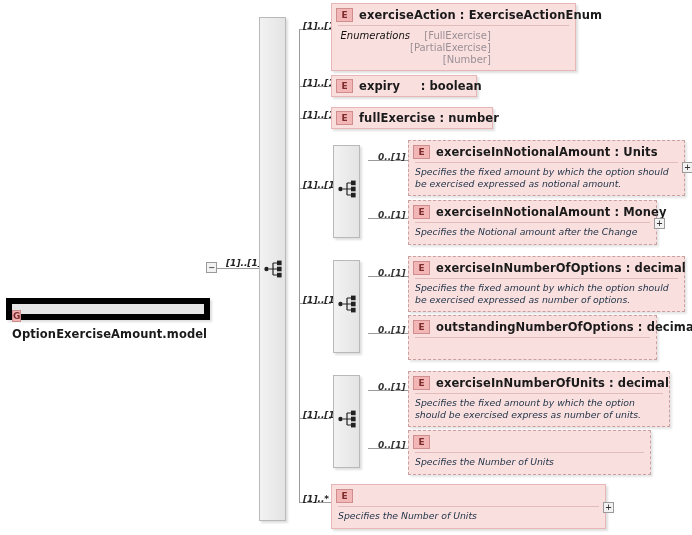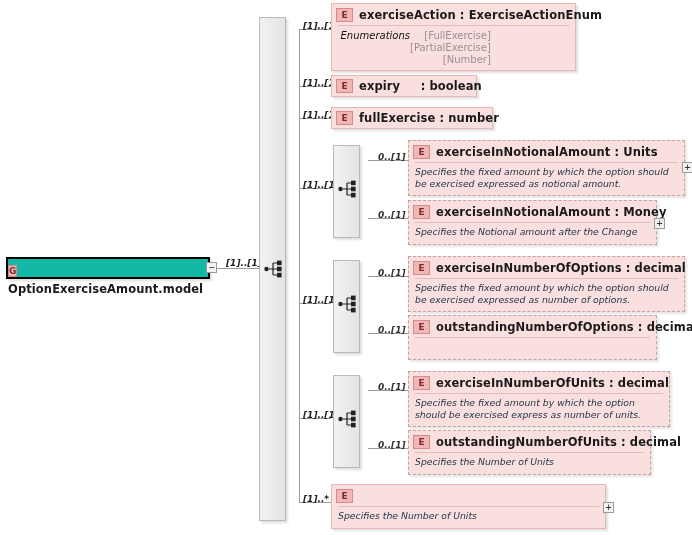--- a/index.html
+++ b/index.html
@@ -64,23 +64,24 @@
   .enum-lbl{
     font-style:italic;color:#111;width:72px;flex:0 0 auto;
     font-family:"DejaVu Sans","Liberation Sans",sans-serif;
   }
   .enum-vals{color:#9a8f95;font-family:"DejaVu Sans","Liberation Sans",sans-serif;}
 
   
   .rootbox{
     position:absolute;
     box-sizing:border-box;
-    background:#14b8a6;
-    border:2px solid #000000;
+    background:#e5e5e5;
+    border:6px solid #000000;
     box-shadow:2px 2px 2px rgba(0,0,0,.13);
+    margin-top:41px;
   }
 
   
   .comp{
     position:absolute;
     box-sizing:border-box;
     background:linear-gradient(to right,#f2f2f2,#e4e4e4);
     border:1px solid #b9b9b9;
     box-shadow:2px 2px 2px rgba(0,0,0,.13);
   }
@@ -265,21 +266,20 @@
       <span class="ttl">exerciseInNumberOfUnits : decimal</span>
     </div>
     <div class="sep"></div>
     <div class="doc">Specifies the fixed amount by which the option should be exercised express as number of units.</div>
   </div>
 
   <div class="card thin" style="left:378px;top:440px;">0..[1]</div>
   <div class="node dashed" style="left:408px;top:430px;width:243px;height:45px;">
     <div class="hdr">
       <span class="badge">E</span>
-      <span class="ttl">outstandingNumberOfUnits : decimal</span>
     </div>
     <div class="sep"></div>
     <div class="doc">Specifies the Number of Units</div>
   </div>
 
   <div class="card" style="left:303px;top:494px;">[1]..*</div>
   <div class="node" style="left:331px;top:484px;width:275px;height:45px;">
     <div class="hdr">
       <span class="badge">E</span>
     </div>

